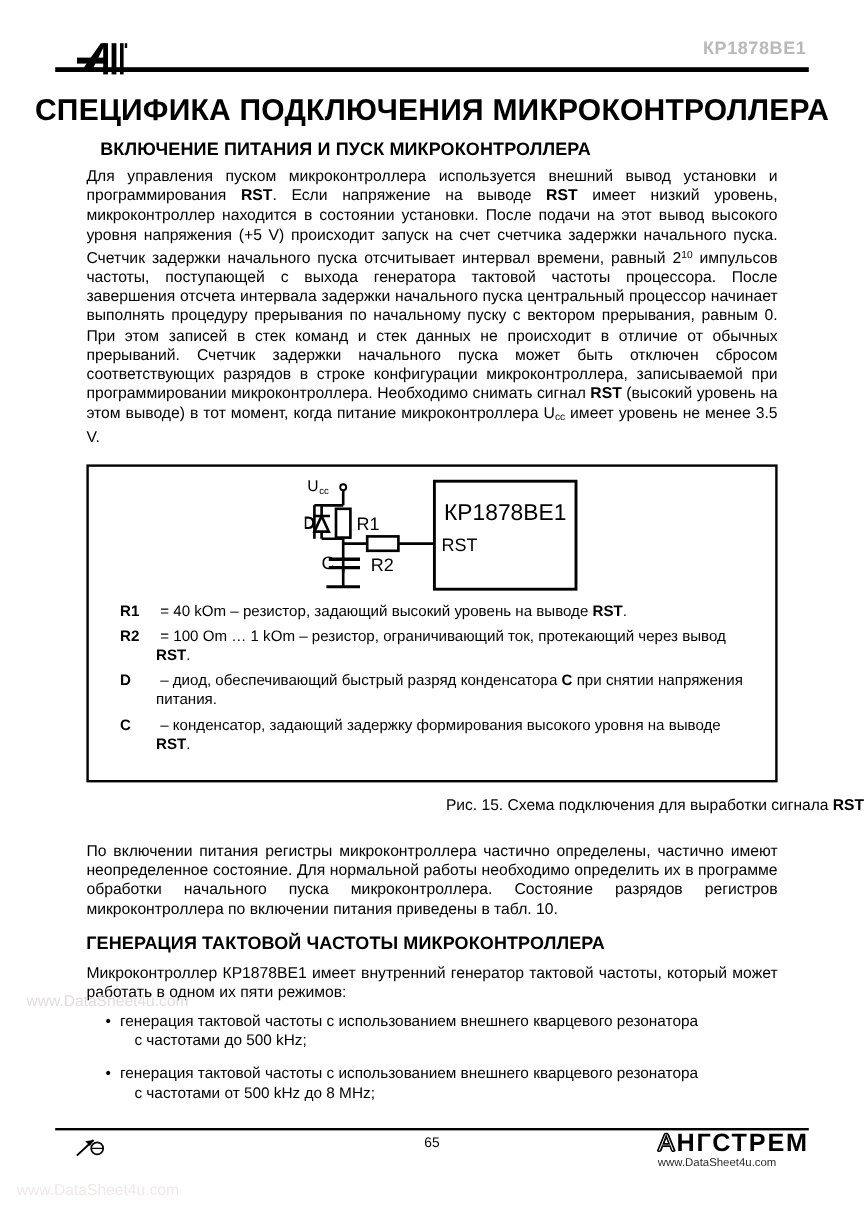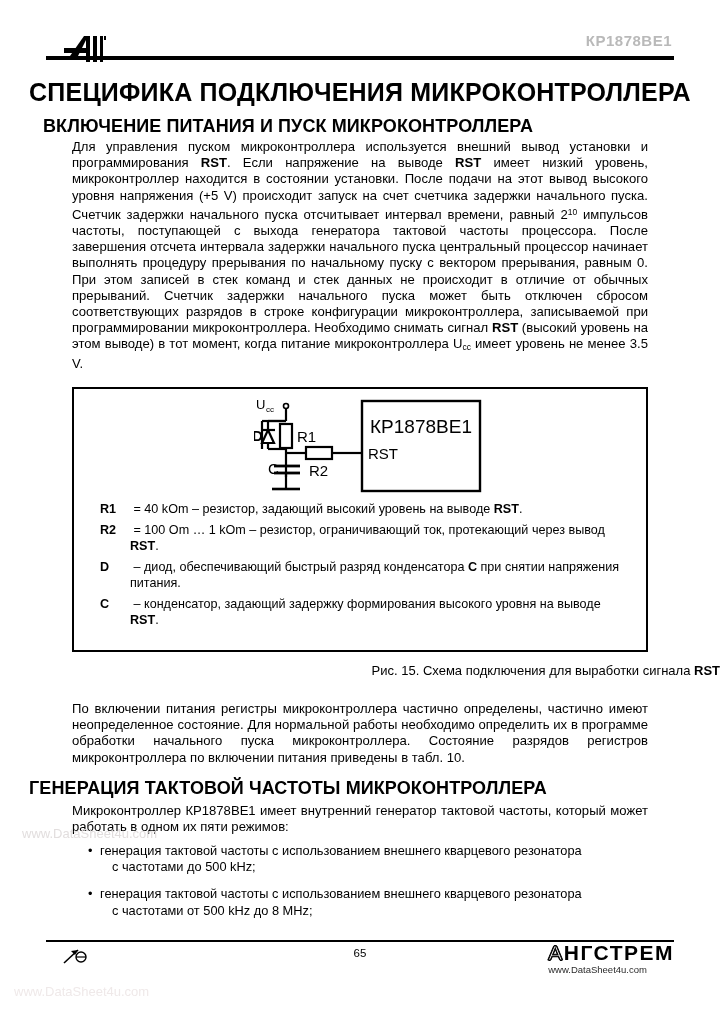--- a/index.html
+++ b/index.html
@@ -65,21 +65,21 @@
     text-align: center;
     font-size: 25px;
     font-weight: bold;
     letter-spacing: 0.2px;
   }
   .section-title {
     position: absolute;
     left: 0;
     width: 576px;
     text-align: center;
-    font-size: 18px;
+    font-size: 15px;
     font-weight: bold;
     letter-spacing: 0.1px;
   }
   #sec-power { top: 116px; }
   #sec-clock { top: 778px; }
 
   
   .body-para {
     position: absolute;
     left: 72px;

